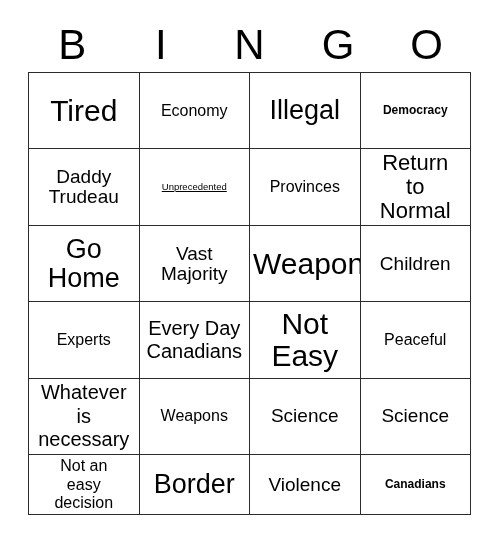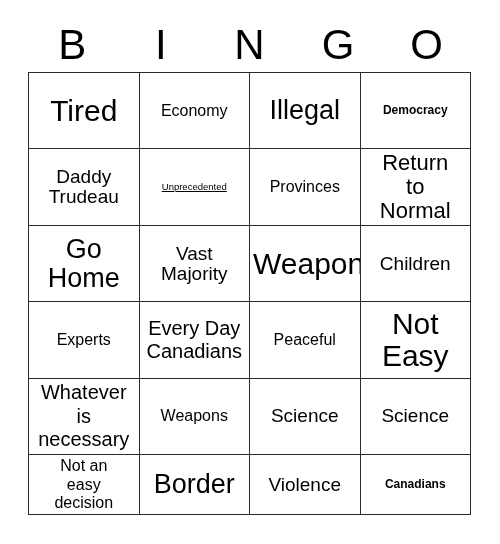--- a/index.html
+++ b/index.html
@@ -146,26 +146,26 @@
       <div class="bingo-cell size-m">
         <span class="cell-text">Children</span>
       </div>
       <div class="bingo-cell size-s">
         <span class="cell-text">Experts</span>
       </div>
       <div class="bingo-cell size-xs">
         <span class="cell-text">Every Day
 Canadians</span>
       </div>
-      <div class="bingo-cell size-s">
-        <span class="cell-text">Peaceful</span>
-      </div>
       <div class="bingo-cell size-xxl">
         <span class="cell-text">Not
 Easy</span>
+      </div>
+      <div class="bingo-cell size-s">
+        <span class="cell-text">Peaceful</span>
       </div>
       <div class="bingo-cell size-xs">
         <span class="cell-text">Whatever
 is
 necessary</span>
       </div>
       <div class="bingo-cell size-s">
         <span class="cell-text">Weapons</span>
       </div>
       <div class="bingo-cell size-m">

